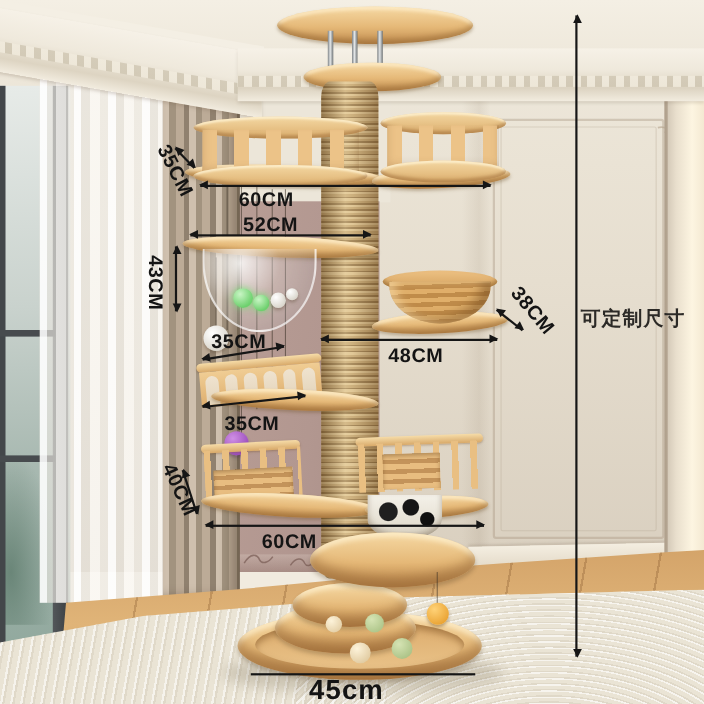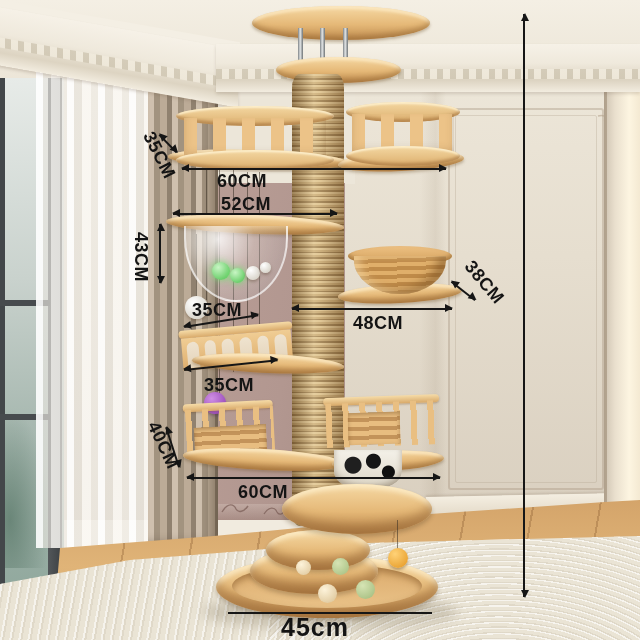--- a/index.html
+++ b/index.html
@@ -306,15 +306,16 @@
 
   <div class="abs arr" style="left:187px;top:477px;width:253px"></div>
   <div class="abs lbl" style="left:235px;top:482px;width:56px">60CM</div>
 
   <div class="abs arr noheads" style="left:228px;top:612px;width:204px"></div>
   <div class="abs lbl big" style="left:270px;top:613px;width:90px">45cm</div>
 
   <div class="abs arr" style="left:525px;top:14px;width:583px;transform:rotate(90deg)"></div>
 
   <div class="abs note" style="left:528px;top:277px">
+    <div>可定制尺寸</div>
   </div>
 
 </div>
 
 </body></html>

